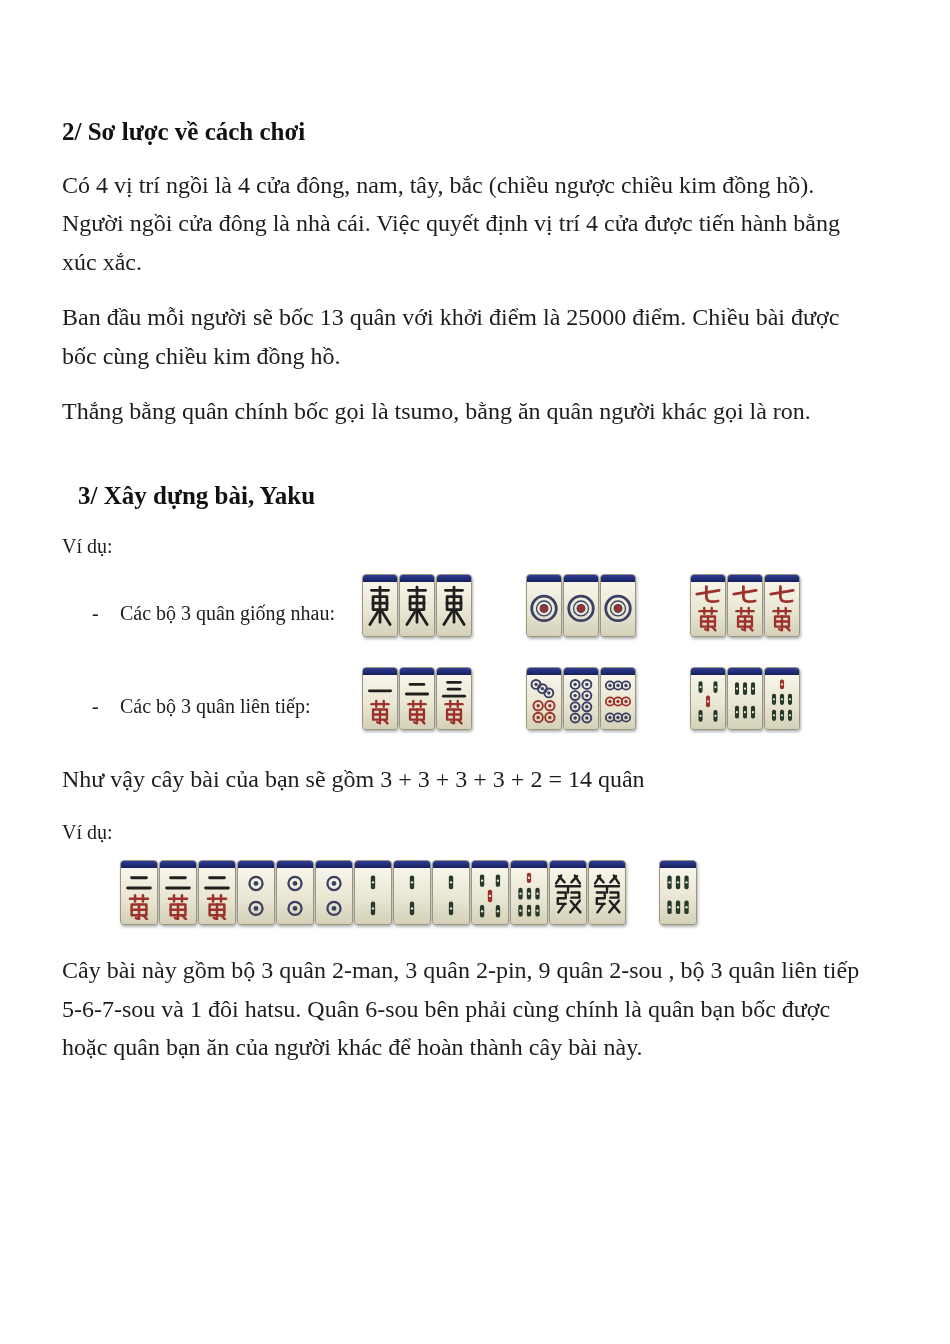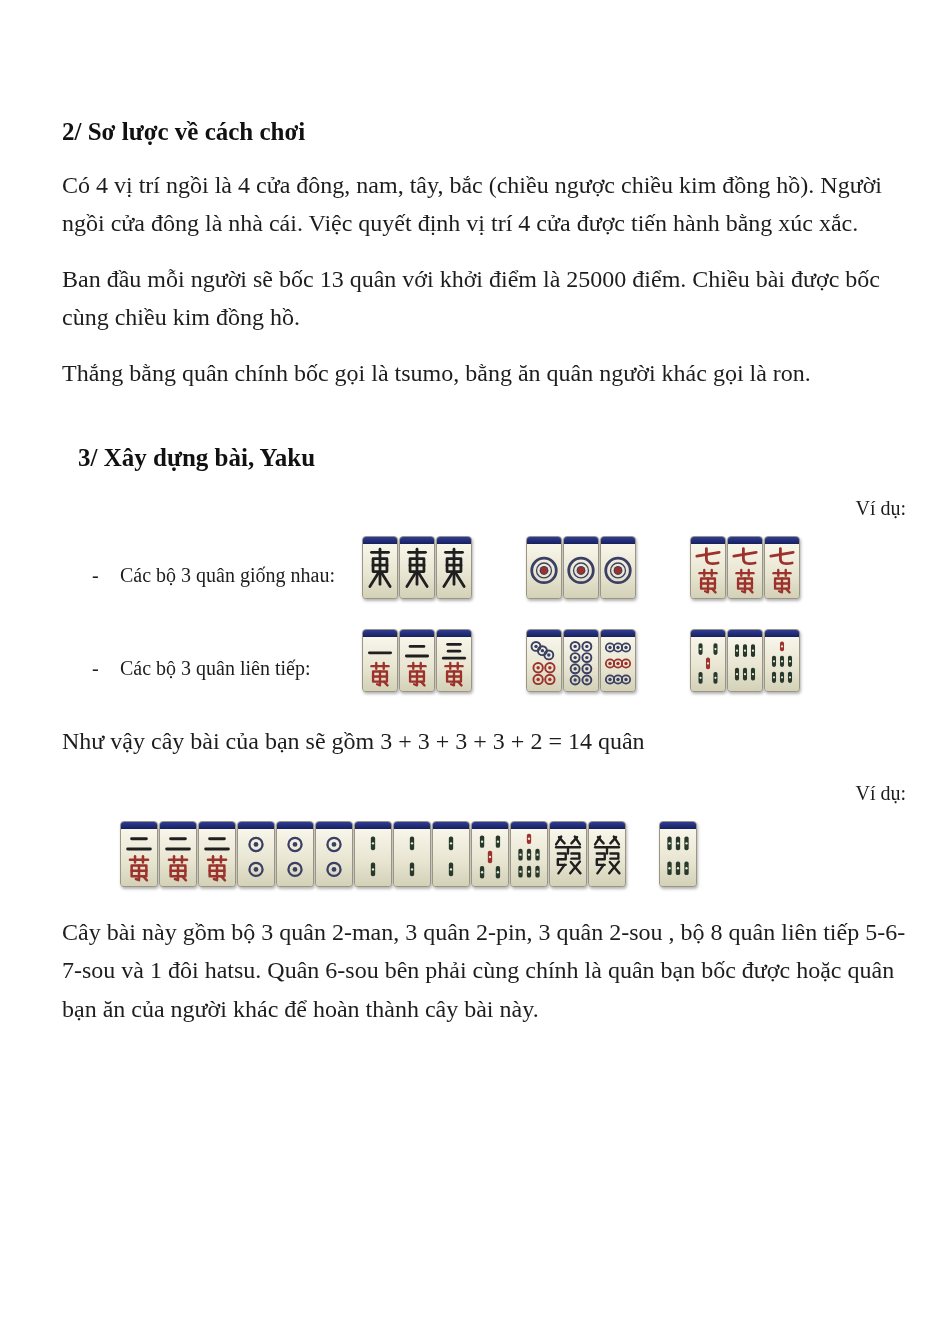--- a/index.html
+++ b/index.html
@@ -1,21 +1,21 @@
 <!DOCTYPE html>
 <html><head>
 <meta charset="utf-8">
 <style>
   html,body{margin:0;padding:0;background:#ffffff;width:950px;height:1344px;overflow:hidden;}
   body{font-family:"Liberation Serif","DejaVu Serif",serif;color:#1d1d1d;}
-  .page{padding:118px 44px 30px 62px;}
+  .page{padding:118px 76px 30px 62px;}
   h2.doc-heading{font-size:25px;font-weight:bold;margin:0 0 20px 0;color:#111;}
   h2.gap-top{margin-top:52px;margin-left:16px;}
   p.body-text{font-size:24px;line-height:1.6;margin:0 0 17px 0;}
-  p.example-label{font-size:20px;line-height:1.6;margin:2px 0 12px 0;text-align:right;}
+  p.example-label{font-size:20px;line-height:1.6;margin:2px 0 12px 0;}
   p.sum-line{margin-top:10px;}
   .tile-row{display:flex;align-items:flex-end;margin:8px 0 30px 0;}
   .row-label{display:flex;width:300px;flex-shrink:0;font-size:20px;padding-bottom:12px;}
   .dash{display:inline-block;margin-left:30px;width:28px;}
   .tile-groups{display:flex;gap:54px;}
   .tile-group{display:flex;gap:1px;align-items:flex-end;}
   .tile{width:34px;border:1px solid #9a9682;border-radius:4px;overflow:hidden;
         background:#dad7c0;box-shadow:1px 2px 3px rgba(0,0,0,0.30);}
   .tile-top{height:7px;background:linear-gradient(180deg,#2e3c96,#17205c);}
   .tile-face{background:linear-gradient(180deg,#f8f6ea 0%,#e8e5d2 55%,#d4d1b8 100%);padding:3px 1px 4px 1px;}
@@ -583,15 +583,15 @@
               <rect x="13.1" y="26" width="3.8" height="12" rx="1.7" fill="#27392b"></rect>
               <circle cx="15" cy="32" r="1.05" fill="#ece9d8"></circle>
               <rect x="20.6" y="26" width="3.8" height="12" rx="1.7" fill="#27392b"></rect>
               <circle cx="22.5" cy="32" r="1.05" fill="#ece9d8"></circle>
             </svg>
           </div>
         </div>
       </div>
   </div>
 
-  <p class="body-text">Cây bài này gồm bộ 3 quân 2-man, 3 quân 2-pin, 3 quân 2-sou , bộ 8 quân liên tiếp 5-6-7-sou và 1 đôi hatsu. Quân 6-sou bên phải cùng chính là quân bạn bốc được hoặc quân bạn ăn của người khác để hoàn thành cây bài này.</p>
+  <p class="body-text">Cây bài này gồm bộ 3 quân 2-man, 3 quân 2-pin, 9 quân 2-sou , bộ 3 quân liên tiếp 5-6-7-sou và 1 đôi hatsu. Quân 6-sou bên phải cùng chính là quân bạn bốc được hoặc quân bạn ăn của người khác để hoàn thành cây bài này.</p>
 
 </div>
 
 </body></html>

